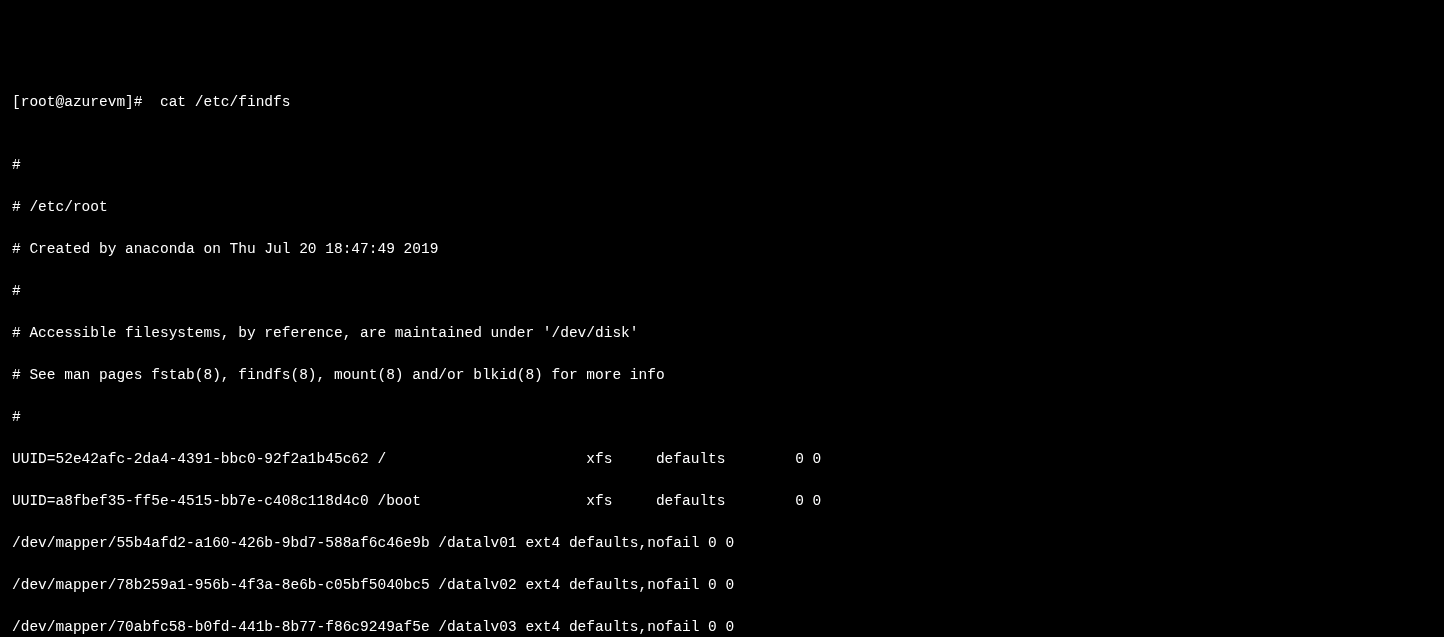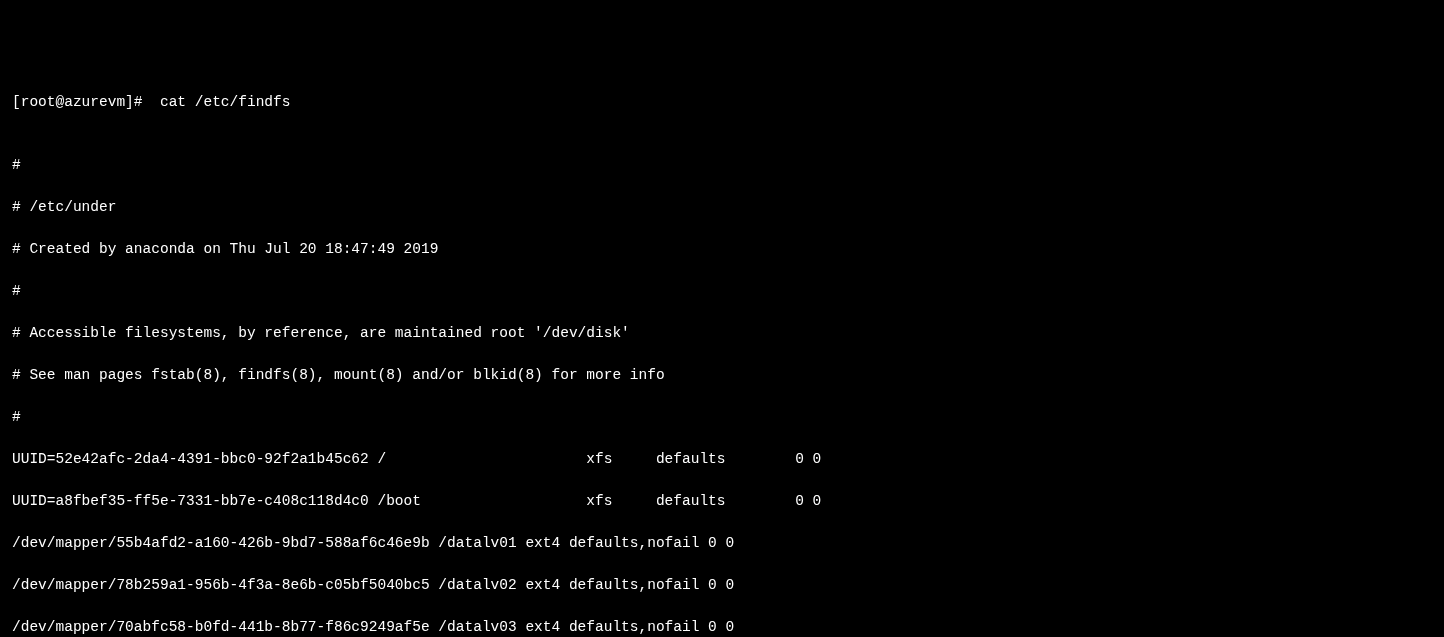--- a/index.html
+++ b/index.html
@@ -17,28 +17,28 @@
     .block { display: block; }
   </style>
 </head>
 <body>
 
 
 
 <span class="block">[root@azurevm]#  cat /etc/findfs</span>
 <span class="block"></span>
 <span class="block">#</span>
-<span class="block"># /etc/under</span>
+<span class="block"># /etc/root</span>
 <span class="block"># Created by anaconda on Thu Jul 20 18:47:49 2019</span>
 <span class="block">#</span>
-<span class="block"># Accessible filesystems, by reference, are maintained root '/dev/disk'</span>
+<span class="block"># Accessible filesystems, by reference, are maintained under '/dev/disk'</span>
 <span class="block"># See man pages fstab(8), findfs(8), mount(8) and/or blkid(8) for more info</span>
 <span class="block">#</span>
 <span class="block">UUID=52e42afc-2da4-4391-bbc0-92f2a1b45c62 /                       xfs     defaults        0 0</span>
-<span class="block">UUID=a8fbef35-ff5e-7331-bb7e-c408c118d4c0 /boot                   xfs     defaults        0 0</span>
+<span class="block">UUID=a8fbef35-ff5e-4515-bb7e-c408c118d4c0 /boot                   xfs     defaults        0 0</span>
 <span class="block">/dev/mapper/55b4afd2-a160-426b-9bd7-588af6c46e9b /datalv01 ext4 defaults,nofail 0 0</span>
 <span class="block">/dev/mapper/78b259a1-956b-4f3a-8e6b-c05bf5040bc5 /datalv02 ext4 defaults,nofail 0 0</span>
 <span class="block">/dev/mapper/70abfc58-b0fd-441b-8b77-f86c9249af5e /datalv03 ext4 defaults,nofail 0 0</span>
 
 
 
 
 
 
 <span class="block"></span>

